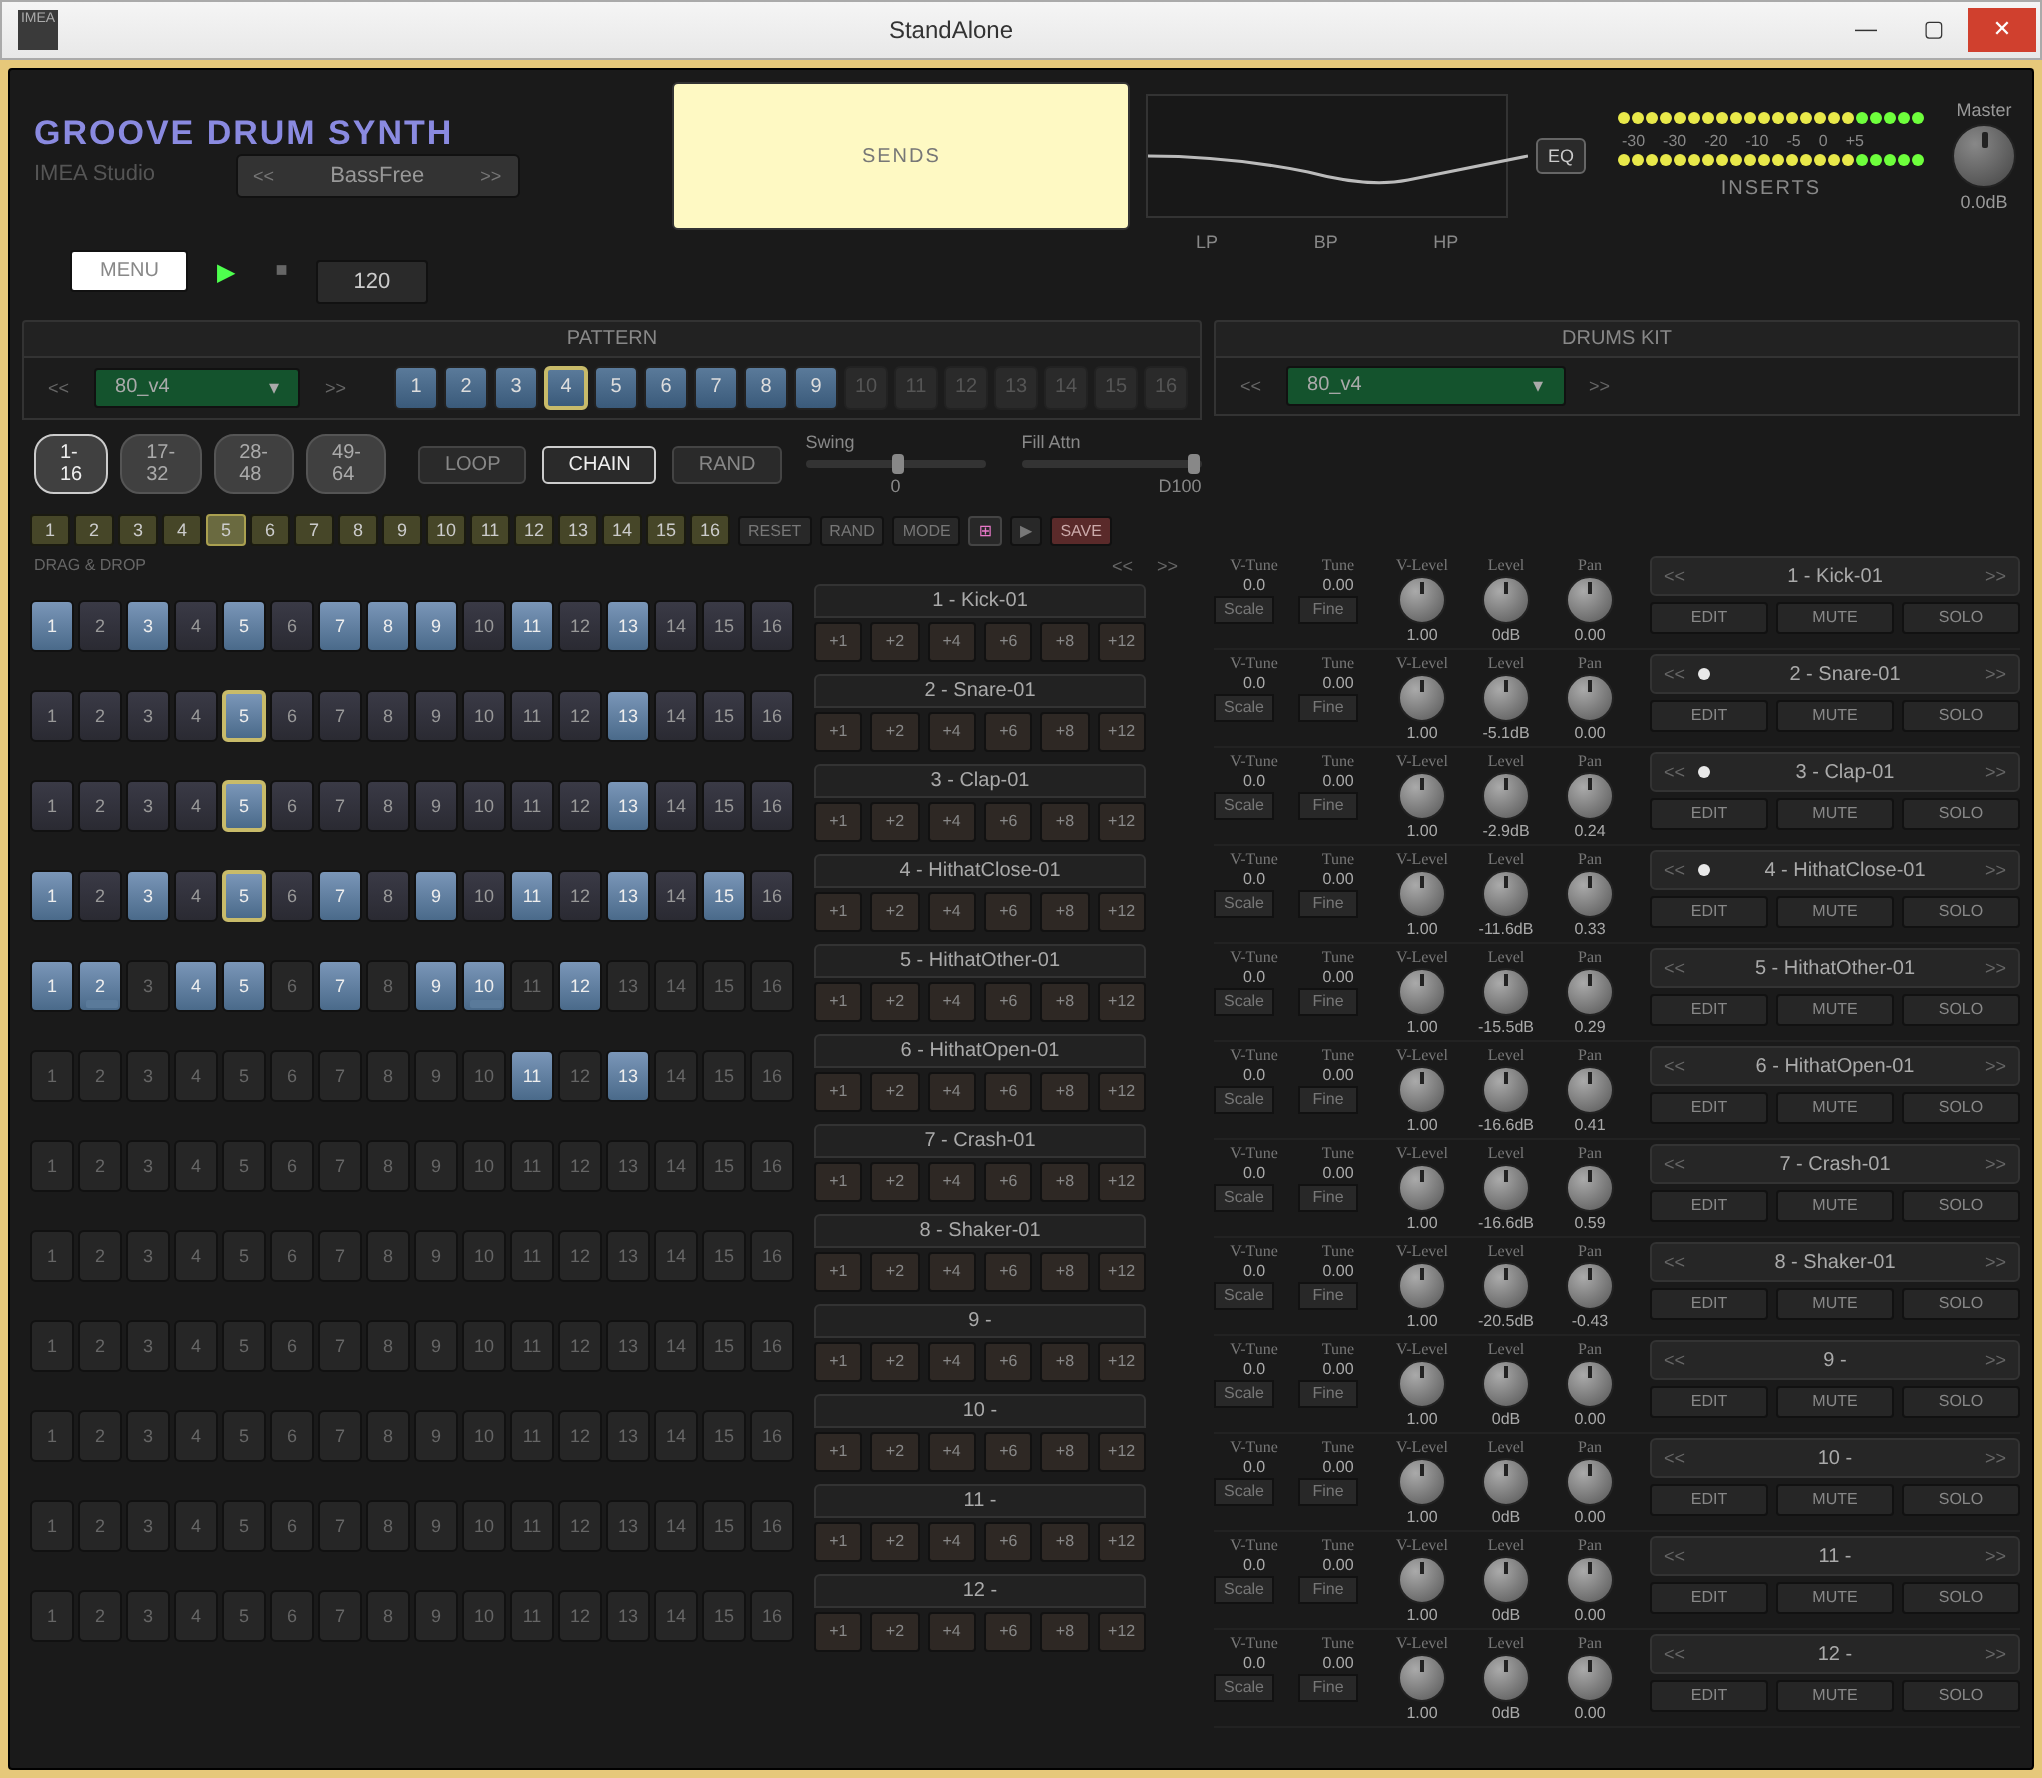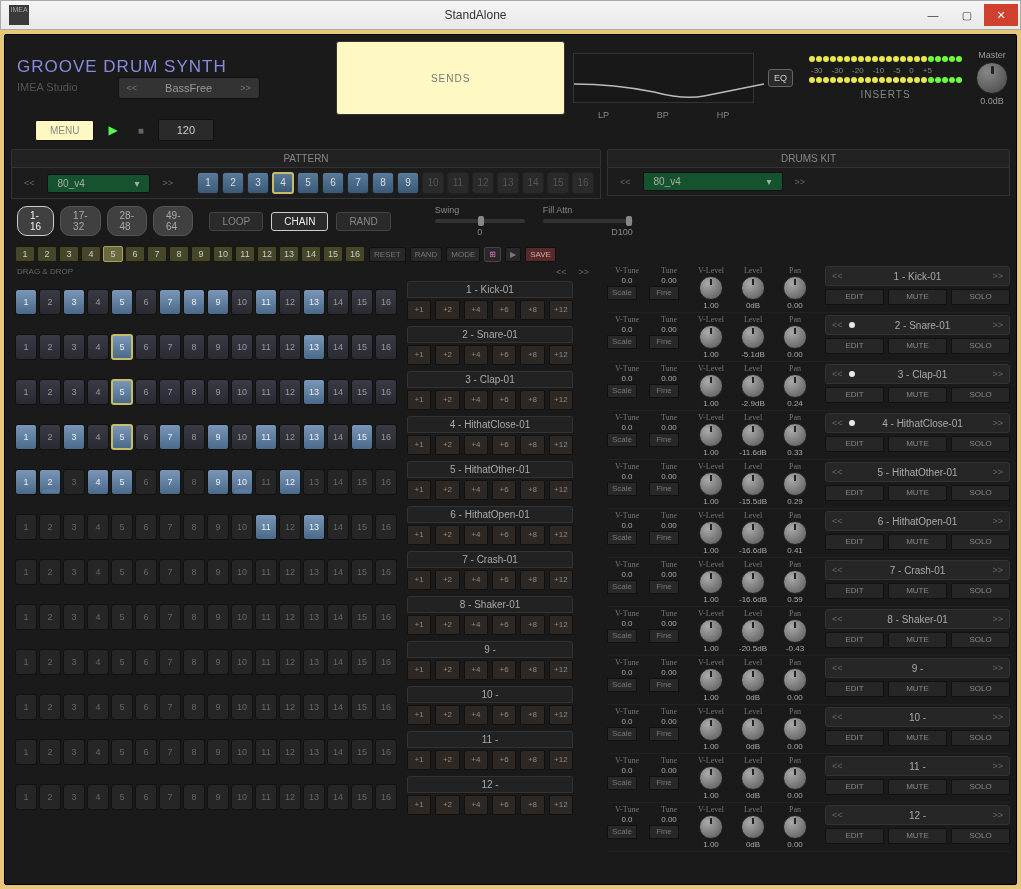--- a/index.html
+++ b/index.html
@@ -3,67 +3,67 @@
 <meta charset="utf-8">
 <style>
 * { box-sizing: border-box; margin: 0; padding: 0; font-family: Arial, sans-serif; }
 body { background: #e6c87a; width: 1021px; height: 889px; overflow: hidden; }
 .titlebar { height: 30px; background: linear-gradient(#f5f5f5,#e8e8e8); display: flex; align-items: center; padding: 0 2px; border: 1px solid #aaa; }
 .titlebar-icon { width: 20px; height: 20px; background: #3a3a3a; color:#aaa; font-size:7px; line-height:10px; text-align:center; margin: 0 6px; }
 .titlebar-title { flex: 1; text-align: center; font-size: 12px; color: #333; }
 .win-btn { width: 34px; height: 22px; text-align: center; line-height: 22px; font-size: 11px; color: #333; cursor:pointer; }
 .win-close { background: #d0402e; color: #fff; }
 .app { margin: 4px; background: #1a1a1a; border: 1px solid #000; height: 851px; border-radius: 2px; position: relative; }
-.logo { color: #8a8ae0; font-size: 17px; font-weight: normal; letter-spacing: 1px; }
+.logo { color: #8a8ae0; font-size: 17px; font-weight: bold; letter-spacing: 1px; }
 .sublogo { color: #555; font-size: 11px; margin-top:-2px; }
 .preset-box { margin-left: 40px; background: #333; border:1px solid #111; border-radius:3px; height:22px; display:flex; align-items:center; font-size:11px; color:#999; }
 .pbtn { padding: 0 8px; cursor:pointer; color:#777; font-size:9px;}
 .pname { padding: 0 20px; }
 .sends-box { margin-left: 20px; width: 240px; height: 74px; border:1px solid #333; border-radius:3px; background:#fef9c3; display:flex; align-items:center; justify-content:center; color:#777; font-size:10px; letter-spacing:1px; }
-.eq-curve { width: 190px; height: 50px; border:1px solid #333; background:#181818; position:relative; margin-left: 4px; }
+.eq-curve { width: 190px; height: 62px; border:1px solid #333; background:#181818; position:relative; margin-left: 4px; }
 .eq-curve svg { position:absolute; top:0; left:0; }
 .eq-labels { position:absolute; bottom:-18px; width:100%; display:flex; justify-content:space-around; font-size:9px; color:#888; }
 .eqbtn { width:26px; height:18px; border:1px solid #666; border-radius:3px; background:#2a2a2a; color:#ccc; font-size:9px; text-align:center; line-height:16px; margin-left:10px; cursor:pointer; }
 .meters { margin-left: 12px; }
 .meter-scale { font-size:8px; color:#888; display:flex; gap:9px; margin:2px 0 2px 2px;}
 .meter-leds { height:8px; display:flex; gap:1px; }
 .led { width:6px; height:6px; border-radius:50%; background:#e8e84a; }
 .led.g { background:#6eff3c; }
 .inserts-lbl { color:#888; font-size:10px; letter-spacing:1px; text-align:center; margin-top:4px;}
 .master { text-align:center; margin-left:10px; }
 .mlabel { font-size:9px; color:#999; }
 .knob-m { width:32px; height:32px; border-radius:50%; background:radial-gradient(circle at 35% 30%,#888,#444); margin:2px auto; border:1px solid #222; position:relative;}
 .knob-m::after{content:"";position:absolute;top:3px;left:14px;width:3px;height:8px;background:#222;border-radius:1px;}
 
 .transport { display:flex; align-items:center; gap:8px; padding: 4px 12px 8px 30px; }
-.tbtn { padding:4px 14px; background:#fef9c3; border:1px solid #111; border-radius:2px; color:#888; font-size:10px; cursor:pointer; }
+.tbtn { padding:4px 14px; background:#ffffff; border:1px solid #111; border-radius:2px; color:#888; font-size:10px; cursor:pointer; }
 .play-icon { color:#4eff4e; font-size:12px; padding:3px 6px; cursor:pointer;}
 .stop-icon { color:#666; font-size:10px; padding:3px 6px; cursor:pointer;}
-.tempo { background:#2a2a2a; border:1px solid #111; padding:4px 18px; color:#ccc; font-size:11px; border-radius:2px; }
+.tempo { background:#2a2a2a; border:1px solid #111; padding:4px 18px; color:#ccc; font-size:11px; border-radius:2px;margin-top:11px; }
 
 .main { display:flex; padding: 0 6px; gap:6px; }
 .left { width: 590px; }
 .right { flex:1; }
 
 .sec-hdr { text-align:center; background:#222; color:#888; font-size:10px; padding:3px 0; border:1px solid #333; border-radius:2px 2px 0 0; }
 .sec-sub { display:flex; align-items:center; gap:6px; background:#1c1c1c; padding:4px 6px; border:1px solid #333; border-top:none; }
 .dropdown { flex:1; background:#14532d; border:1px solid #111; padding:3px 10px; color:#aaa; font-size:10px; border-radius:2px; display:flex; justify-content:space-between; cursor:pointer;}
 .nav { color:#666; font-size:9px; padding:2px 6px; cursor:pointer;}
 
 .pat-nums { display:flex; gap:3px; margin-left:12px; }
 .pn { width:22px; height:22px; background:linear-gradient(#5a7a9a,#3a5a7a); border:1px solid #222; border-radius:3px; color:#ddd; font-size:10px; text-align:center; line-height:20px; cursor:pointer;}
 .pn.dim { background:#2a2a2a; color:#555; }
 .pn.sel { border:2px solid #c8bb6a; line-height:18px; }
 
 .range-row { display:flex; align-items:center; gap:8px; padding:6px 6px; }
 .rng { padding:3px 12px; background:#404040; border:1px solid #555; border-radius:10px; color:#aaa; font-size:10px; cursor:pointer;}
 .rng.active { border:1px solid #ccc; color:#eee; }
 .mode-btn { padding:3px 12px; background:#2a2a2a; border:1px solid #444; border-radius:3px; color:#888; font-size:10px; cursor:pointer;}
 .mode-btn.active { border:1px solid #ccc; color:#eee; }
-.swing-sec { font-size:9px; color:#888; margin-left:36px;}
+.swing-sec { font-size:9px; color:#888; margin-left:4px;}
 .swing-sec .slider { width:90px; height:4px; background:#333; margin:4px 0; position:relative; border-radius:2px;}
 .swing-sec .thumb { position:absolute; left:48%; top:-3px; width:6px; height:10px; background:#888; border-radius:2px;}
 
 .small-nums { display:flex; gap:2px; padding:3px 4px; align-items:center;}
 .sn { width:20px; height:16px; background:#464628; border:1px solid #1a1a10; border-radius:2px; font-size:9px; color:#ccc; text-align:center; line-height:14px; cursor:pointer;}
 .sn.sel { background:#6a6a40; border-color:#aaa050; }
 .util-btn { font-size:8px; color:#777; padding:2px 4px; background:#282828; border:1px solid #111; border-radius:2px; margin-left:2px; cursor:pointer;}
 .util-btn.save { background:#5a2a2a; color:#caa;}
 .util-btn.pink { color:#e878c8; border:1px solid #444;}
 

